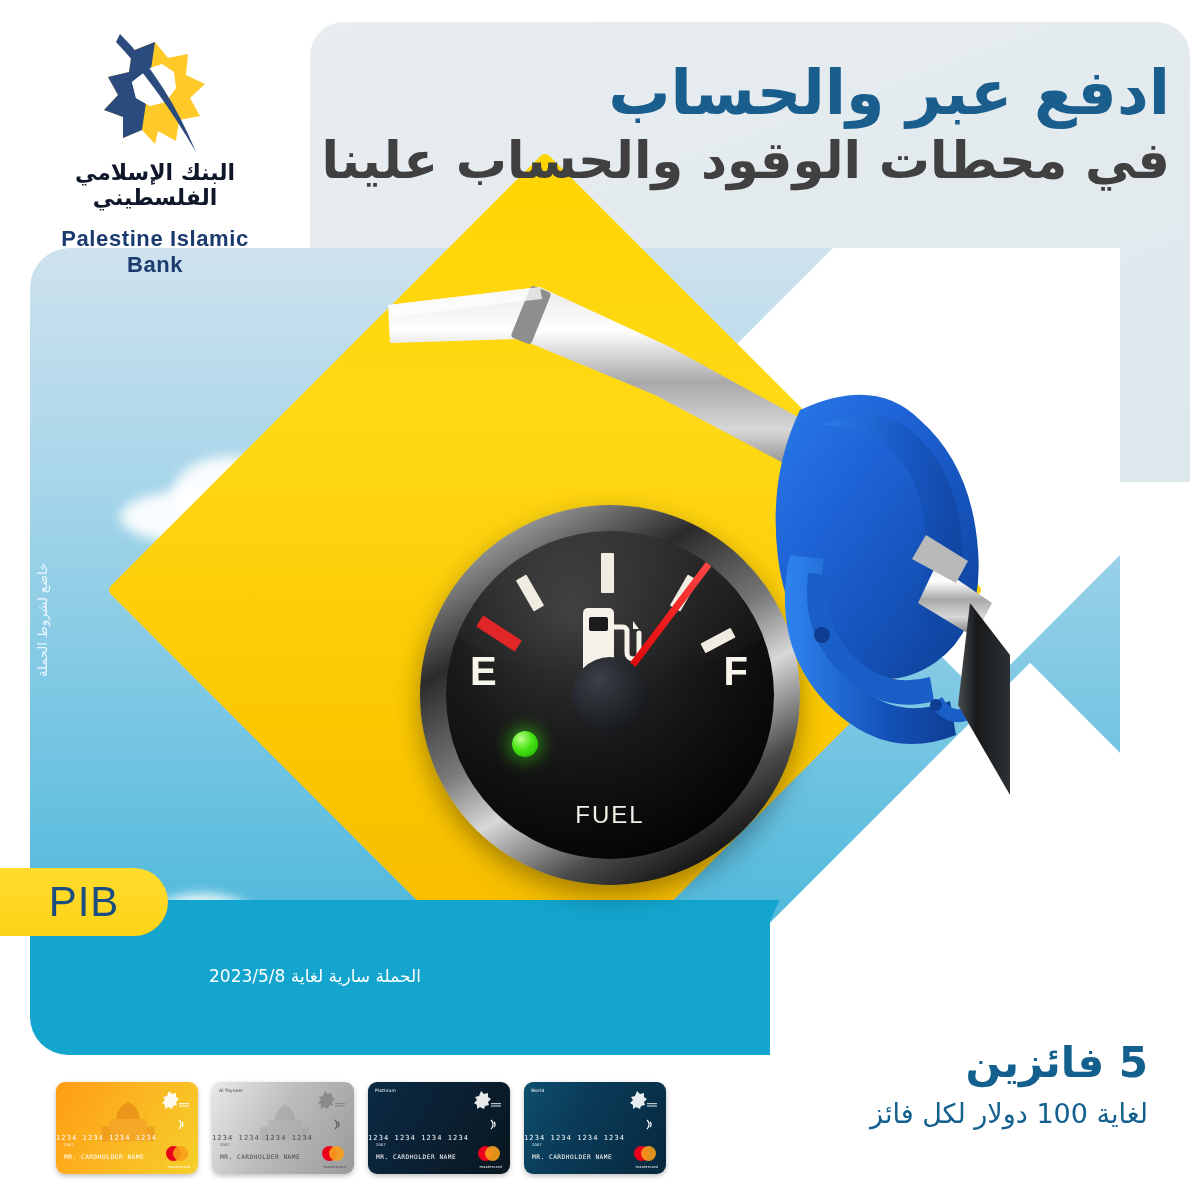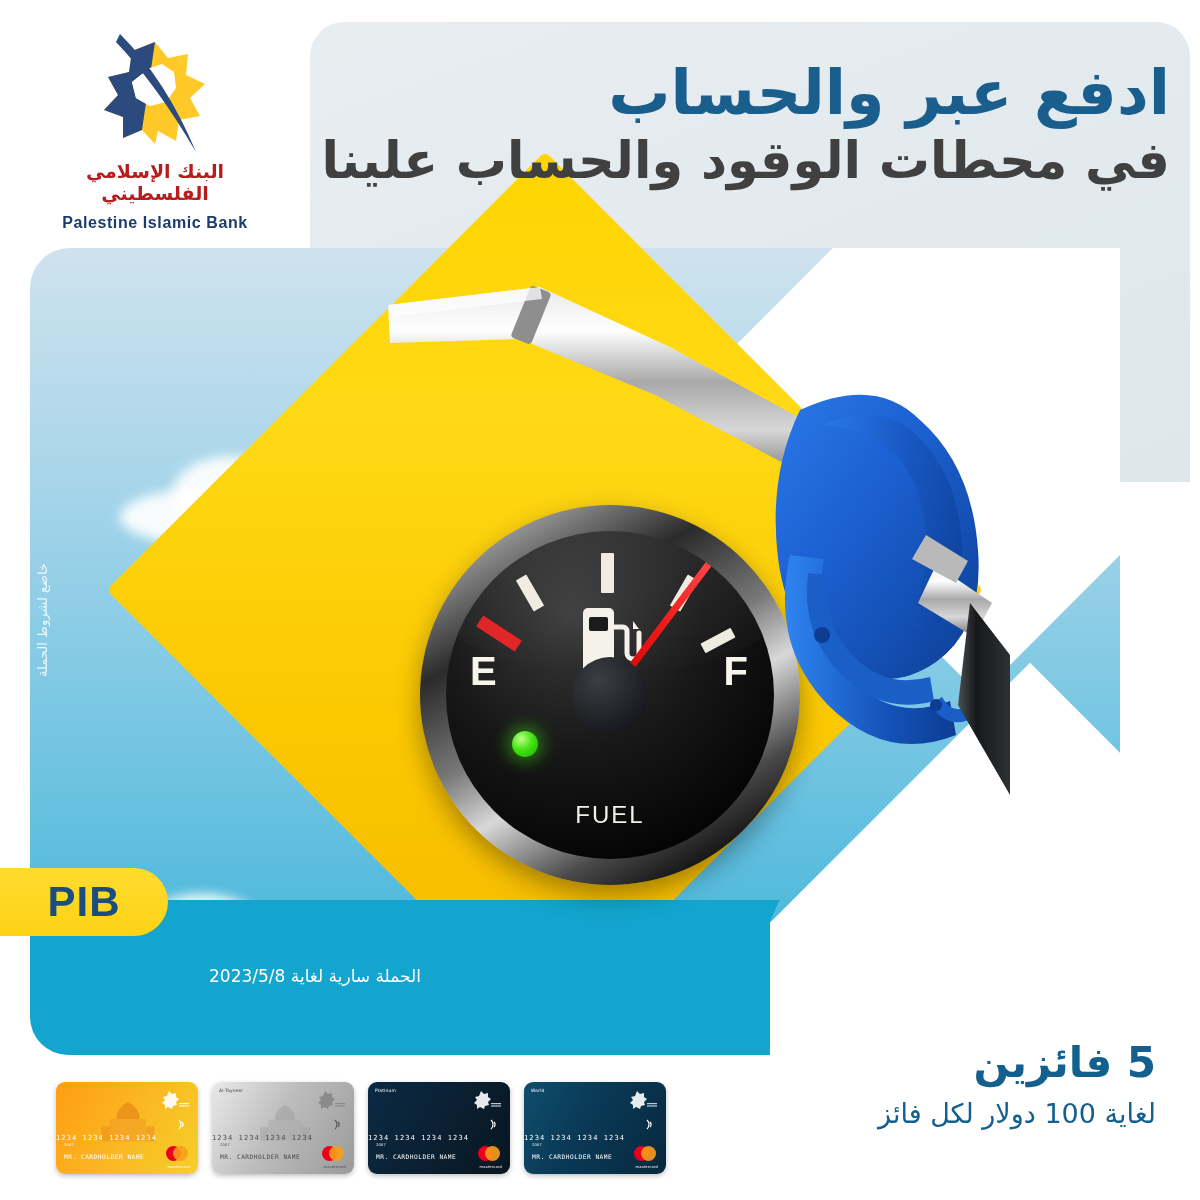--- a/index.html
+++ b/index.html
@@ -73,30 +73,30 @@
   }
 
   
   .pib-badge{
     position:absolute;left:0;top:868px;width:168px;height:68px;
     background:linear-gradient(180deg,#ffdc2e 0%,#fcd216 100%);
     border-radius:0 34px 34px 0;
     display:flex;align-items:center;justify-content:center;
   }
   .pib-badge span{
-    color:#1b4d80;font-size:42px;font-weight:bold;letter-spacing:1px;
+    color:#1b4d80;font-size:42px;font-weight:normal;letter-spacing:1px;
     font-family:"Liberation Sans",sans-serif;direction:ltr;
   }
 
   
   .logo-block{position:absolute;left:30px;top:28px;width:250px;text-align:center;}
   .logo-mark{width:130px;height:130px;margin:0 auto;display:block;}
-  .logo-ar{font-size:19px;font-weight:bold;color:#b91c1c;direction:rtl;letter-spacing:0px;margin-top:2px;}
-  .logo-en{font-size:16px;font-weight:bold;color:#1b3b6f;direction:ltr;letter-spacing:.6px;
-           font-family:"Liberation Sans",sans-serif;margin-top:10px;}
+  .logo-ar{font-size:22px;font-weight:bold;color:#0f172a;direction:rtl;letter-spacing:0px;margin-top:2px;}
+  .logo-en{font-size:22px;font-weight:bold;color:#1b3b6f;direction:ltr;letter-spacing:.6px;
+           font-family:"Liberation Sans",sans-serif;margin-top:16px;}
 
   
   .gauge-wrap{position:absolute;left:420px;top:505px;width:380px;height:380px;}
   .gauge-bezel{
     position:absolute;inset:0;border-radius:50%;
     background:linear-gradient(150deg,#f4f4f4 0%,#9a9a9a 12%,#2b2b2b 30%,#787878 48%,#d8d8d8 60%,#4a4a4a 76%,#101010 88%,#bdbdbd 100%);
     box-shadow:0 10px 26px rgba(0,0,0,.35);
   }
   .gauge-face{
     position:absolute;inset:26px;border-radius:50%;
@@ -130,21 +130,21 @@
   }
   .fuel-word{
     position:absolute;left:0;right:0;bottom:30px;text-align:center;color:#f3f0e8;
     font-size:24px;letter-spacing:2px;font-family:"Liberation Sans",sans-serif;
   }
 
   
   .nozzle{position:absolute;left:370px;top:235px;width:640px;height:620px;}
 
   
-  .promo{position:absolute;right:44px;top:1040px;width:420px;text-align:right;direction:rtl;}
+  .promo{position:absolute;right:52px;top:1040px;width:420px;text-align:right;direction:rtl;}
   .promo-title{font-size:42px;font-weight:bold;color:#13608e;line-height:1.1;white-space:nowrap;}
   .promo-sub{font-size:27px;color:#13608e;margin-top:12px;white-space:nowrap;}
 
   
   .cards{position:absolute;left:26px;top:1082px;width:640px;height:100px;display:flex;gap:14px;}
   .card{width:142px;height:92px;border-radius:9px;position:relative;overflow:hidden;
         box-shadow:0 2px 5px rgba(0,0,0,.25);}
   .c-navy{background:linear-gradient(120deg,#0e4f6e 0%,#0a3a57 40%,#07283d 100%);}
   .c-navy2{background:linear-gradient(120deg,#0a2a44 0%,#0b2134 45%,#08161f 100%);}
   .c-silver{background:linear-gradient(120deg,#e9e9e9 0%,#bdbdbd 45%,#9a9a9a 100%);}

